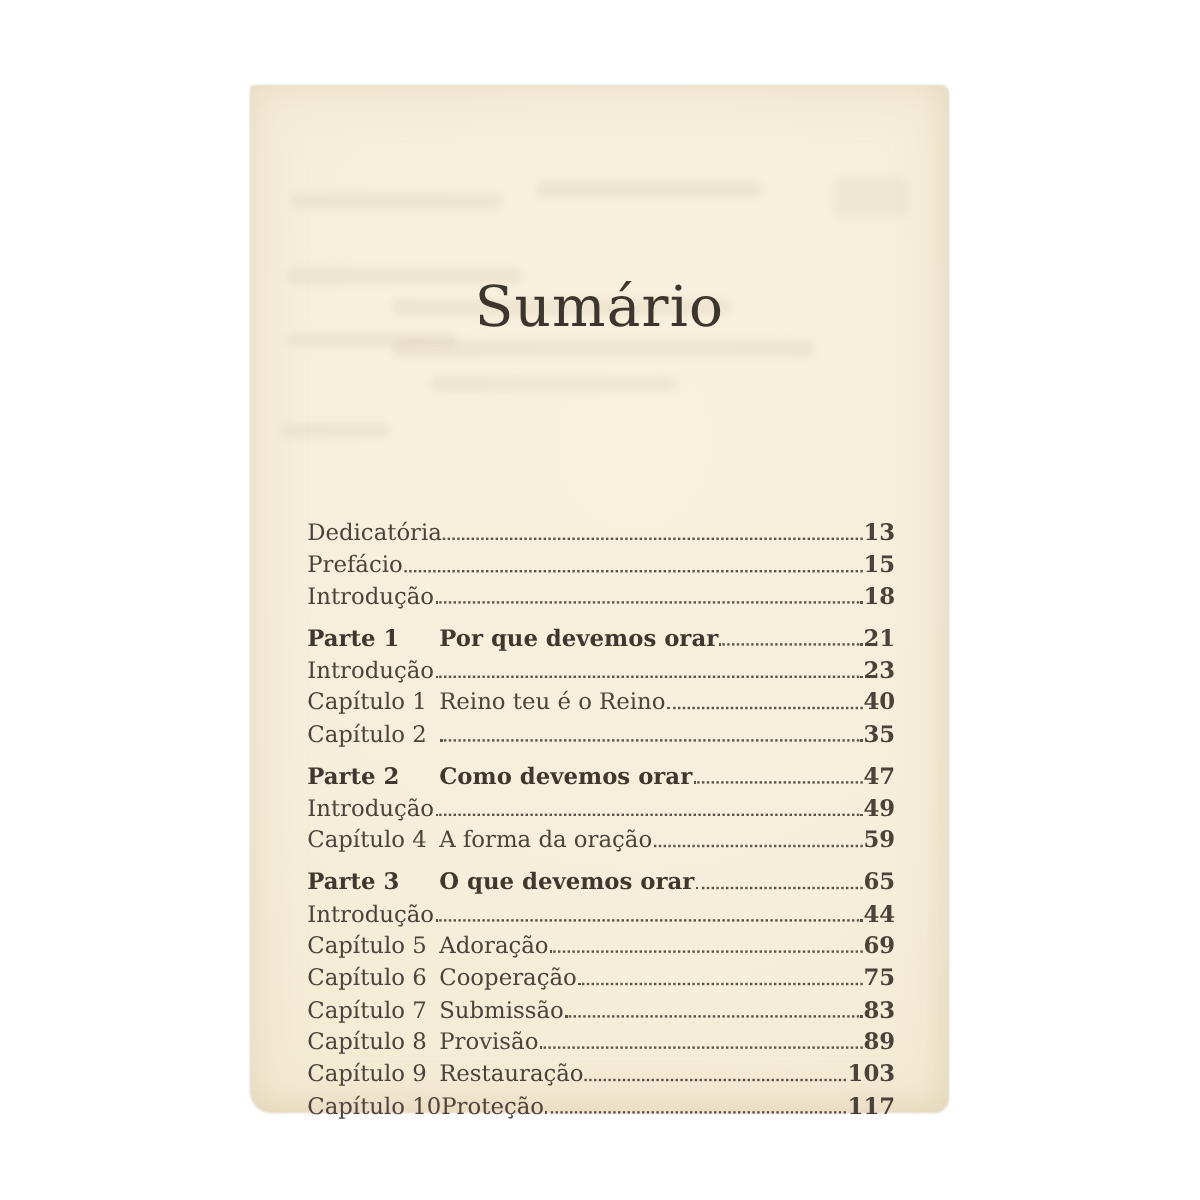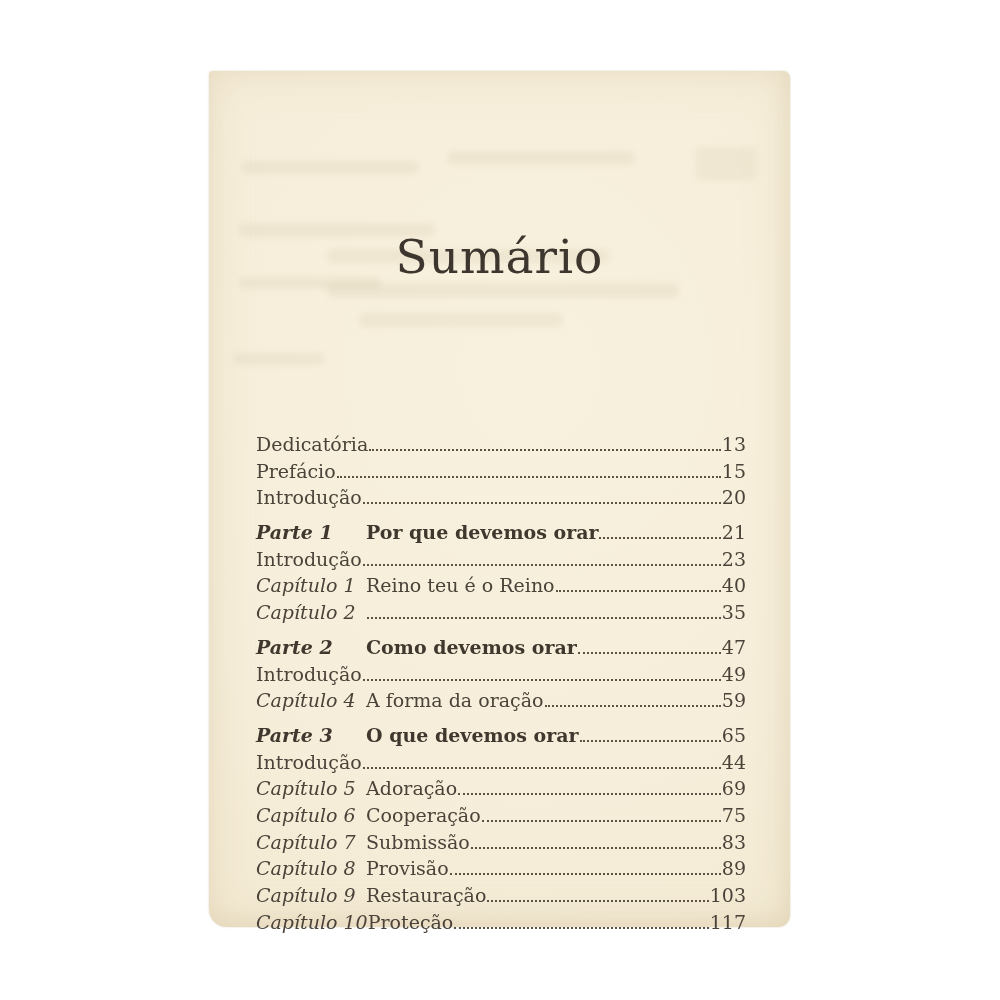--- a/index.html
+++ b/index.html
@@ -64,31 +64,30 @@
     display: flex;
     align-items: baseline;
     height: 26.7px;
     font-size: 19px;
     color: #4b4339;
     white-space: nowrap;
   }
   .row.part-gap { margin-top: 8px; }
   .row .col1 {
     flex: 0 0 110px;
-    font-style: italic;
   }
   .row .ttl { flex: 0 0 auto; text-align: center; }
   .row.bold .col1, .row.bold .ttl { font-weight: bold; color: #40382e; }
   .row .leader {
     flex: 1 1 auto;
     border-bottom: 2.4px dotted #5b5245;
     margin: 0 1px 4px 1px;
     min-width: 12px;
   }
-  .row .num { flex: 0 0 auto; }
+  .row .num { flex: 0 0 auto; font-weight: bold; }
 </style>
 </head>
 <body>
 
 <div class="stage">
   <div class="paper">
 
     <div class="bleed b1"></div>
     <div class="bleed b2"></div>
     <div class="bleed b3"></div>
@@ -108,21 +107,21 @@
           <span class="num">13</span>
         </div>
         <div class="row">
           <span class="ttl">Prefácio</span>
           <span class="leader"></span>
           <span class="num">15</span>
         </div>
         <div class="row">
           <span class="ttl">Introdução</span>
           <span class="leader"></span>
-          <span class="num">20</span>
+          <span class="num">18</span>
         </div>
         <div class="row bold part-gap">
           <span class="col1">Parte 1</span>
           <span class="ttl">Por que devemos orar</span>
           <span class="leader"></span>
           <span class="num">21</span>
         </div>
         <div class="row">
           <span class="ttl">Introdução</span>
           <span class="leader"></span>

